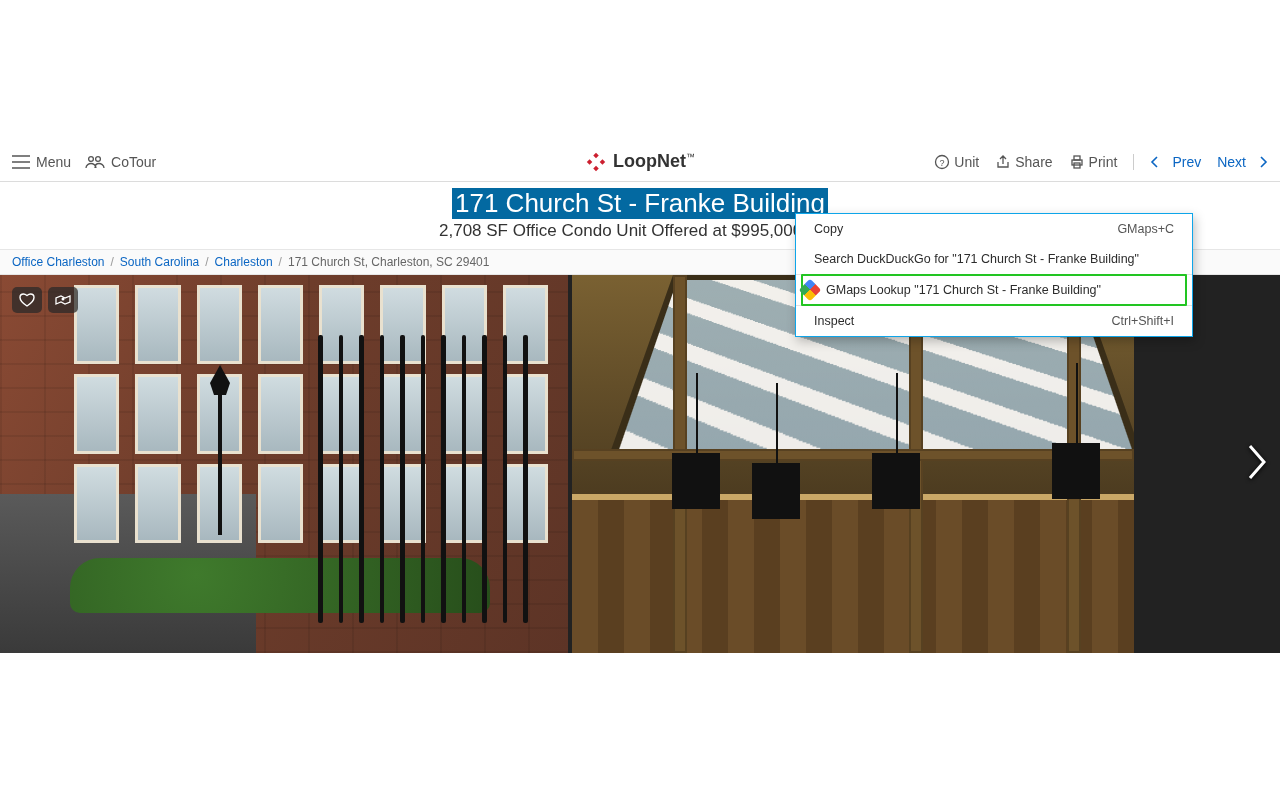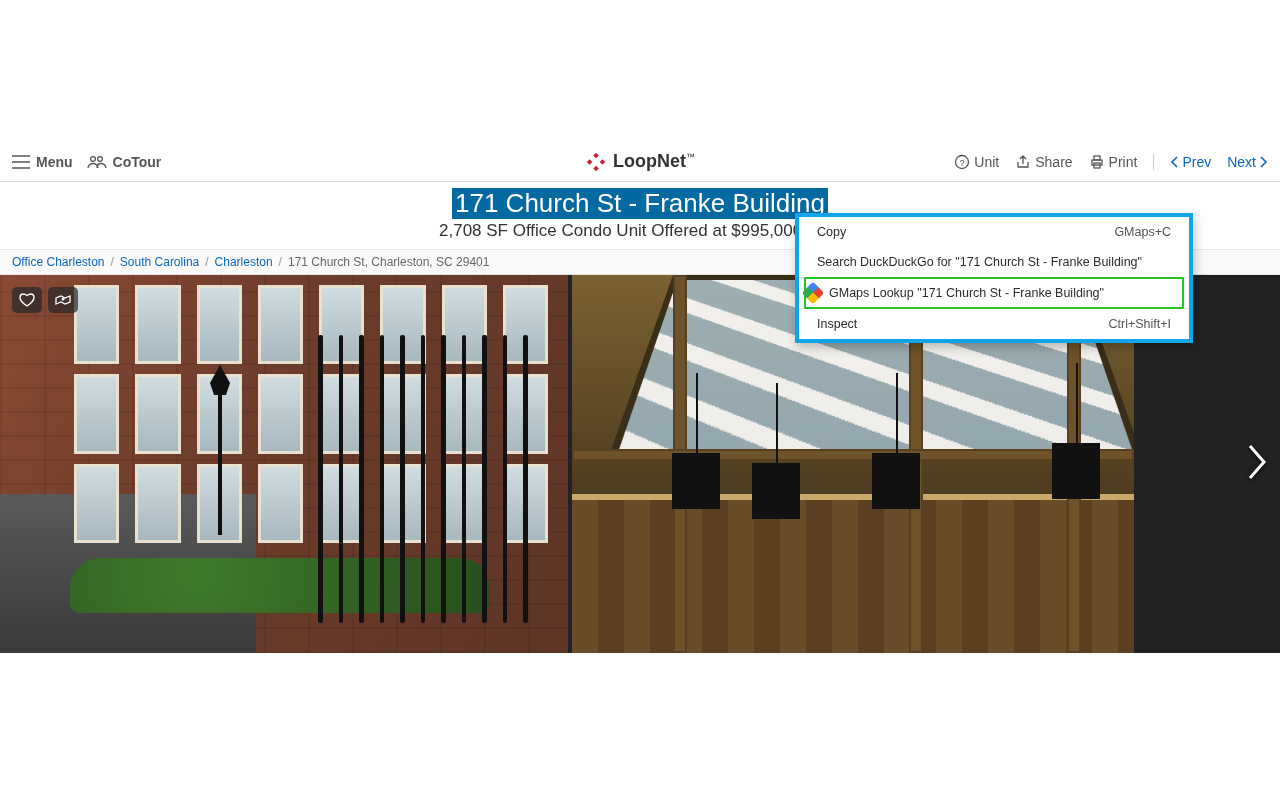--- a/index.html
+++ b/index.html
@@ -1,26 +1,26 @@
 <!DOCTYPE html>
 <html><head>
 <meta charset="utf-8">
 <style>
   * { box-sizing: border-box; margin: 0; padding: 0; }
   body { font-family: -apple-system, BlinkMacSystemFont, "Segoe UI", Arial, sans-serif; background: #fff; color: #333; width: 1280px; height: 800px; overflow: hidden; }
 
   .whitespace-top { height: 142px; background: #fff; }
   .topbar { display: flex; align-items: center; height: 40px; border-bottom: 1px solid #dcdcdc; padding: 0 12px; position: relative; }
-  .tb-left { display: flex; align-items: center; gap: 14px; color: #555; font-size: 14px; font-weight: bold; }
+  .tb-left { display: flex; align-items: center; gap: 14px; color: #555; font-size: 14px; }
   .tb-item { display: flex; align-items: center; gap: 6px; cursor: pointer; }
   .icon { display: inline-flex; }
   .tb-center { position: absolute; left: 50%; transform: translateX(-50%); display: flex; align-items: center; gap: 6px; font-weight: 600; font-size: 18px; color: #333; text-align: center; }
   .tb-right { margin-left: auto; display: flex; align-items: center; gap: 16px; font-size: 14px; color: #555; }
   .tb-right .link { display: flex; align-items: center; gap: 4px; cursor: pointer; }
-  .tb-right .nav { color: #0b66c3; display:flex; align-items:center; gap:2px; cursor:pointer;}
+  .tb-right .nav { color: #0b66c3; display:flex; align-items:center; gap:12px; cursor:pointer;}
   .tb-right .divider { width:1px; height:16px; background:#ccc; }
 
   .title-area { text-align: center; padding: 6px 0 8px 0; }
   .title-sel { display:inline-block; background: #0369a1; color:#fff; font-size: 26px; font-weight: 400; padding: 0 3px; }
   .subtitle { font-size: 17px; color:#333; margin-top:2px; }
 
   .breadcrumb-bar { height: 26px; border-top:1px solid #e6e6e6; border-bottom:1px solid #e6e6e6; background:#fafafa; font-size:12px; color:#666; display:flex; align-items:center; padding: 0 12px; gap:6px; }
   .breadcrumb-bar a { color:#0b66c3; text-decoration:none; cursor:pointer; }
   .breadcrumb-bar .sep { color:#999; }
 
@@ -60,21 +60,21 @@
 
   .fountain { position:absolute; inset:0; background: linear-gradient(#46413a,#1e1b17); }
   .tier { position:absolute; left:50%; transform:translateX(-50%); background:#7b7468; border-radius: 50% / 28%; box-shadow: inset 0 -8px 14px rgba(0,0,0,0.4), 0 4px 6px rgba(0,0,0,0.5); }
 
   .overlay-btns { position:absolute; top:12px; left:12px; display:flex; gap:6px; }
   .ov-btn { width:30px; height:26px; border-radius:5px; background: rgba(40,40,40,0.72); color:#fff; display:flex; align-items:center; justify-content:center; cursor:pointer; }
 
   .gallery-next { position:absolute; right:6px; top:50%; transform:translateY(-50%); color:#fff; padding:6px; cursor:pointer; filter: drop-shadow(0 1px 2px #000); }
 
   
-  .ctx { position:absolute; left:795px; top:213px; width:398px; background:#fff; border:4px solid #0ea5e9; box-shadow: 2px 4px 10px rgba(0,0,0,0.25); font-size:12.5px; color:#2c2c2c; z-index:50; }
+  .ctx { position:absolute; left:795px; top:213px; width:398px; background:#fff; border:1px solid #0ea5e9; box-shadow: 2px 4px 10px rgba(0,0,0,0.25); font-size:12.5px; color:#2c2c2c; z-index:50; }
   .ctx-row { display:flex; align-items:center; height:30px; padding:0 18px; cursor:default; }
   .ctx-row .sc { margin-left:auto; color:#555; }
   .ctx-sep { height:1px; background:#e2e2e2; margin:0; }
   .ctx-hi { position:absolute; left:5px; right:5px; border:2px solid #22c522; height:32px; pointer-events:none; border-radius:1px; }
   .ctx-row .gicon { width:16px; height:16px; margin-right:8px; margin-left:-12px; background: conic-gradient(#ea4335 0 90deg,#fbbc05 90deg 180deg,#34a853 180deg 270deg,#4285f4 270deg 360deg); border-radius:3px; transform: rotate(45deg); }
 
 </style>
 </head>
 <body>
 

